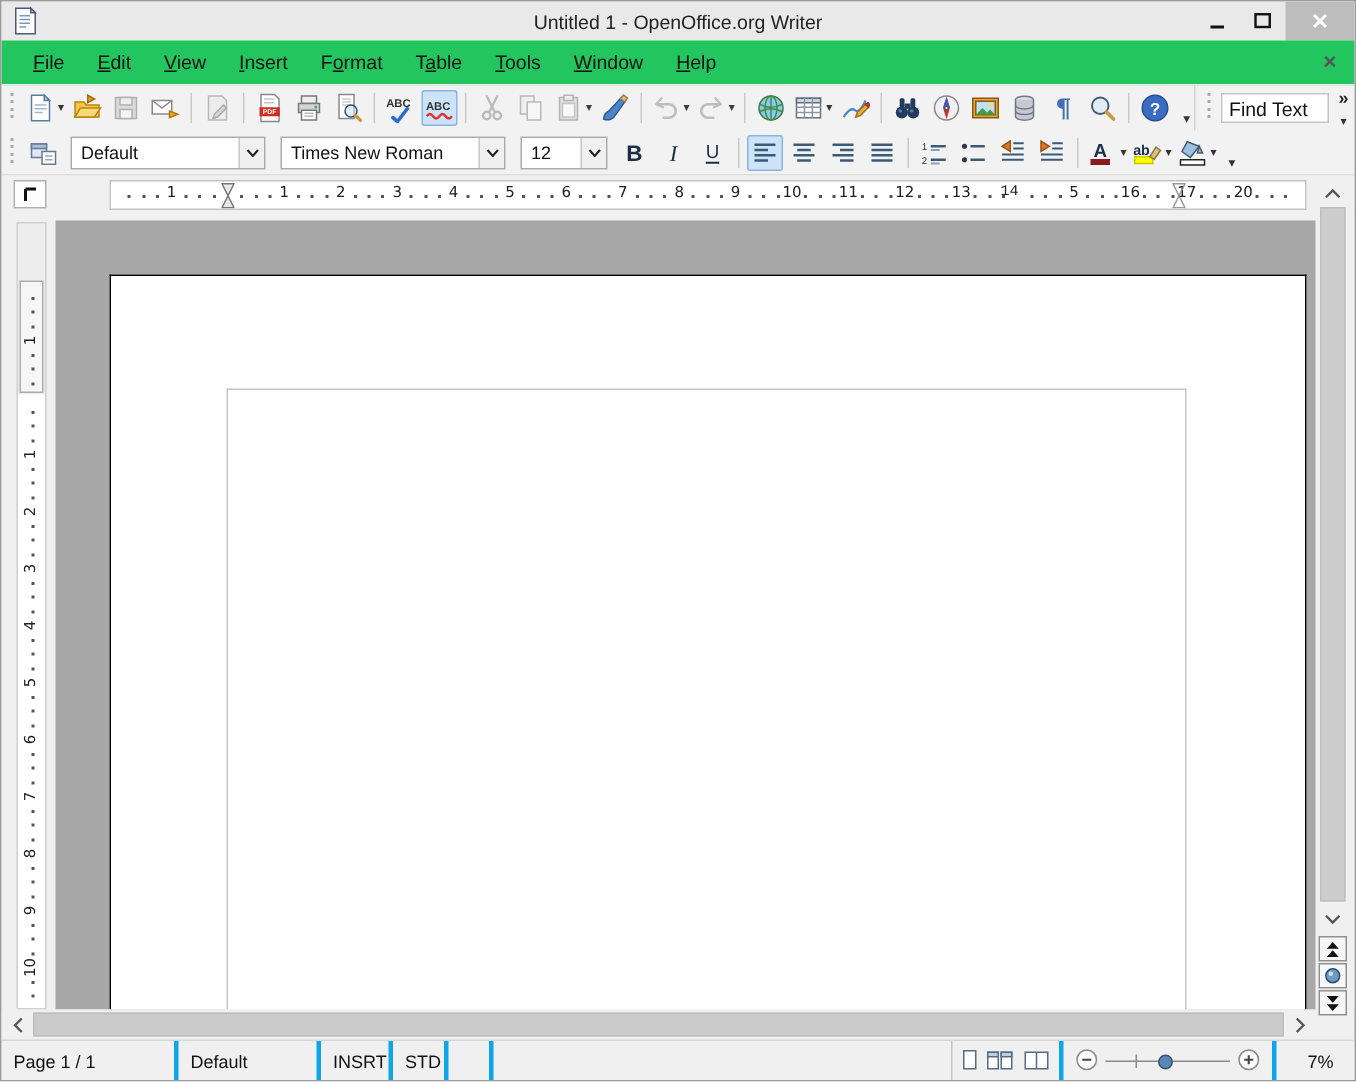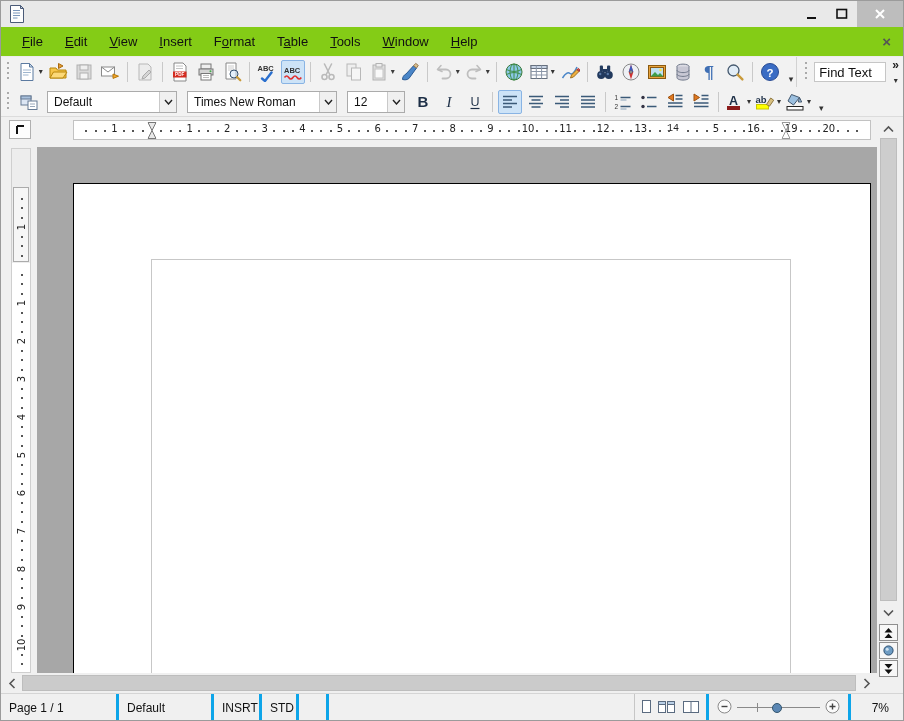--- a/index.html
+++ b/index.html
@@ -9,21 +9,21 @@
 
   
   .titlebar { position:absolute; left:0; top:0; width:100%; height:26px; background:#e9e9e9; display:flex; align-items:center; }
   .app-icon { width:20px; height:20px; margin-left:6px; }
   .title { position:absolute; left:0; right:0; text-align:center; font-size:13px; color:#222; pointer-events:none; }
   .win-controls { margin-left:auto; display:flex; height:100%; }
   .winbtn { width:30px; height:26px; display:flex; align-items:center; justify-content:center; }
   .winbtn.close { width:46px; background:#bdbdbd; }
 
   
-  .menubar { position:absolute; left:0; top:26px; width:100%; height:30px; background:#84cc16; display:flex; align-items:center; padding-left:10px; border-bottom:1px solid #ececec; }
+  .menubar { position:absolute; left:0; top:26px; width:100%; height:30px; background:#22c55e; display:flex; align-items:center; padding-left:10px; border-bottom:1px solid #ececec; }
   .menu-item { padding:4px 11px; font-size:13px; color:#111; }
   .menu-item u { text-decoration:underline; }
   .menu-close { margin-left:auto; margin-right:12px; color:#555; font-size:15px; font-weight:bold; line-height:1; }
 
   
   .toolbar { position:absolute; left:0; width:100%; height:30px; background:#f2f2f2; display:flex; align-items:center; }
   .tb-std { top:56px; }
   .tb-fmt { top:86px; border-bottom:1px solid #dcdcdc; }
   .grip { width:6px; height:20px; margin:0 5px 0 4px; background:repeating-linear-gradient(to bottom,#aaa 0 2px,transparent 2px 5px); background-size:2px 100%; background-repeat:repeat-y; background-position:2px 0; }
   .tb-btn { height:24px; min-width:24px; display:flex; align-items:center; justify-content:center; border:1px solid transparent; border-radius:2px; margin:0 1px; position:relative; }
@@ -99,20 +99,21 @@
 <div class="window">
 
   <div class="titlebar">
     <span class="app-icon">
       <svg viewBox="0 0 20 20">
           <path d="M3.5 1.5h10l3 3v14h-13z" fill="#fdfdfd" stroke="#4a5a77"></path>
           <path d="M13.5 1.5l3 3h-3z" fill="#c8d4e4" stroke="#4a5a77"></path>
           <path d="M6 6.5h7M6 9h7M6 11.5h7M6 14h4.5" stroke="#7b96bb" stroke-width="1"></path>
         </svg>
     </span>
+    <span class="title">Untitled 1 - OpenOffice.org Writer</span>
     <span class="win-controls">
       <span class="winbtn">
           <svg width="18" height="18" viewBox="0 0 18 18">
             <rect x="4" y="12" width="9" height="2" fill="#111"></rect>
           </svg>
         </span>
       <span class="winbtn">
           <svg width="18" height="18" viewBox="0 0 18 18">
             <rect x="4" y="4.5" width="9.5" height="8.5" fill="none" stroke="#111" stroke-width="1.6"></rect>
           </svg>
@@ -575,21 +576,21 @@
         <span class="r-num" style="left: 341.2px;">7</span>
         <span class="r-num" style="left: 378.8px;">8</span>
         <span class="r-num" style="left: 416.4px;">9</span>
         <span class="r-num" style="left: 454px;">10</span>
         <span class="r-num" style="left: 491.6px;">11</span>
         <span class="r-num" style="left: 529.2px;">12</span>
         <span class="r-num" style="left: 566.8px;">13</span>
         <span class="r-num" style="left: 599px; font-family: Liberation Mono, monospace;">14</span>
         <span class="r-num" style="left: 642px;">5</span>
         <span class="r-num" style="left: 679.6px;">16</span>
-        <span class="r-num" style="left: 717.2px;">19</span>
+        <span class="r-num" style="left: 717.2px;">17</span>
         <span class="r-num" style="left: 754.8px;">20</span>
         <span class="r-num" style="left: 40.4px;">1</span>
         <span class="r-dot" style="left: 12.2px;"></span>
         <span class="r-dot" style="left: 21.6px;"></span>
         <span class="r-dot" style="left: 31px;"></span>
         <span class="r-dot" style="left: 49.8px;"></span>
         <span class="r-dot" style="left: 59.2px;"></span>
         <span class="r-dot" style="left: 68.6px;"></span>
         <span class="r-dot" style="left: 87.4px;"></span>
         <span class="r-dot" style="left: 96.8px;"></span>

